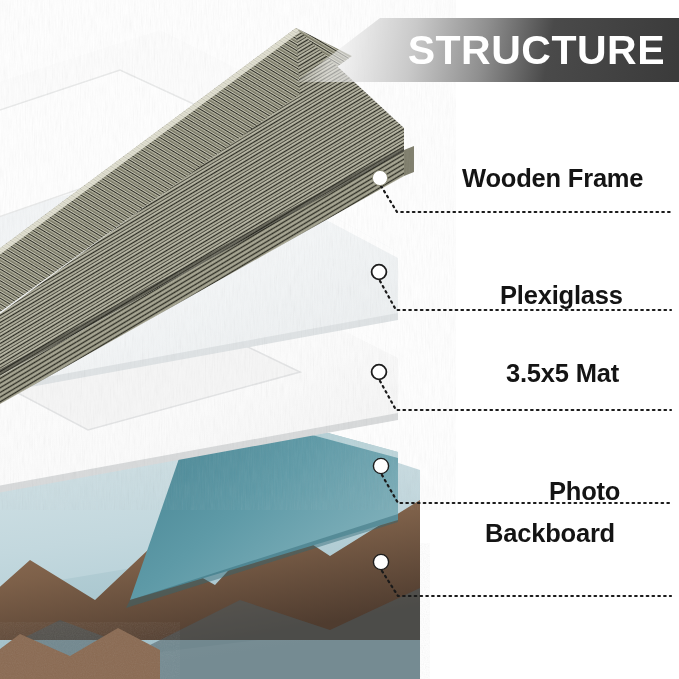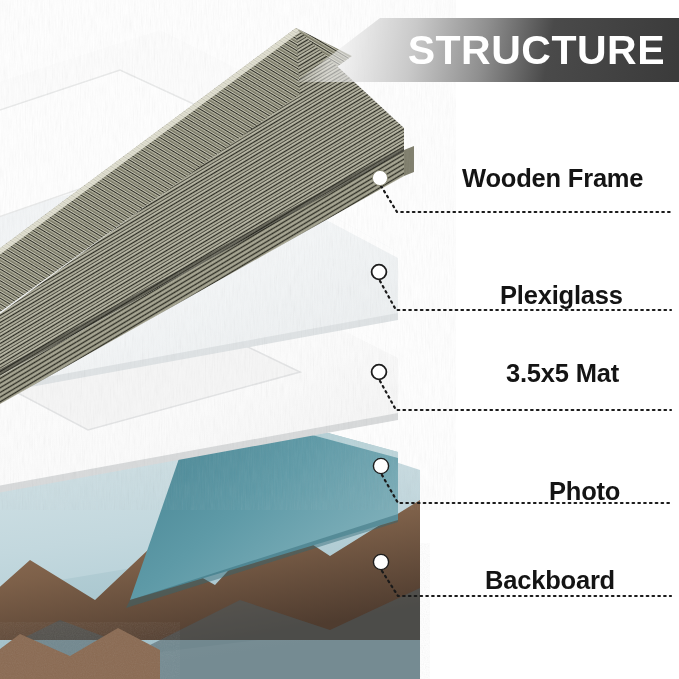--- a/index.html
+++ b/index.html
@@ -215,15 +215,15 @@
   </div>
 
   <div class="callout" style="left:462px;top:156px;">Wooden Frame</div>
 
   <div class="callout" style="left:500px;top:251px;margin-top:22px;">Plexiglass</div>
 
   <div class="callout" style="left:496px;top:351px;margin-left:10px;">3.5x5 Mat</div>
 
   <div class="callout" style="left:549px;top:469px;">Photo</div>
 
-  <div class="callout" style="left:485px;top:558px;">Backboard</div>
+  <div class="callout" style="left:485px;top:511px;">Backboard</div>
 
 </div>
 
 </body></html>

